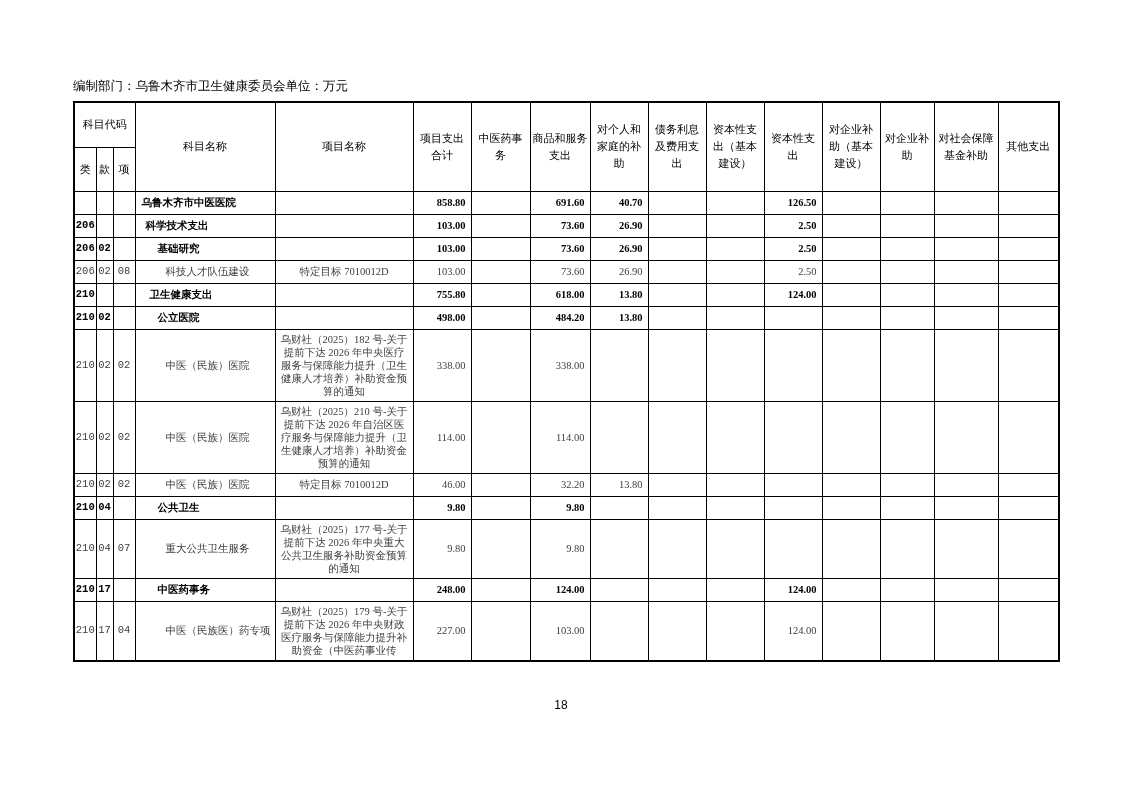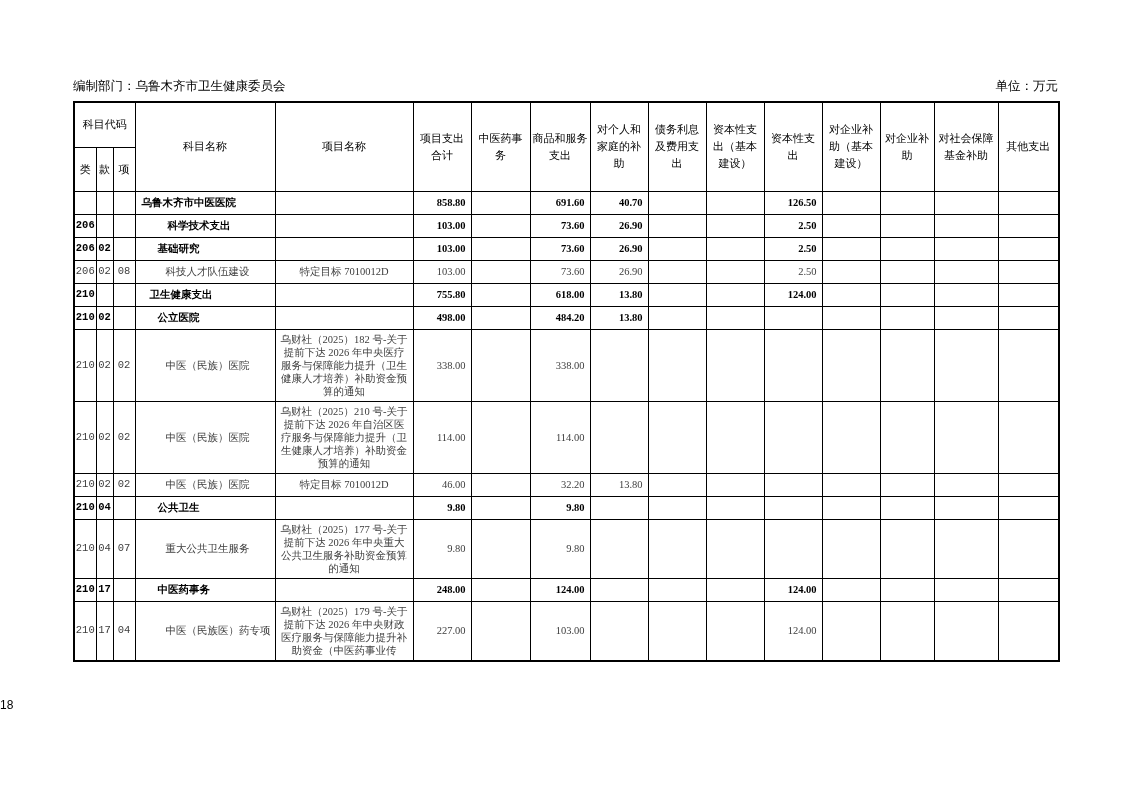--- a/index.html
+++ b/index.html
@@ -5,21 +5,21 @@
   * { box-sizing: border-box; }
   html,body { margin:0; padding:0; }
   body {
     width:1122px; height:793px; background:#ffffff;
     font-family:"Liberation Serif","DejaVu Serif",serif;
     color:#000;
   }
   .page { position:relative; width:1122px; height:793px; overflow:hidden; background:#fff; }
   .meta-row {
     position:absolute; top:79px; left:73px; width:985px;
-    display:flex; justify-content:space-between;
+    display:flex; justify-content:flex-start;
     font-size:12.5px; line-height:14px;
   }
   table.budget {
     position:absolute; top:101px; left:73px; width:985px;
     border-collapse:collapse; table-layout:fixed;
     border:2px solid #000;
   }
   .budget th, .budget td {
     border:1px solid #000;
     padding:0; margin:0;
@@ -35,21 +35,21 @@
   .budget tbody tr { height:23px; }
   .budget tbody td { font-size:10.5px; vertical-align:middle; line-height:13px; }
   .budget tbody tr.detail { color:#3d3d3d; }
   .budget tbody tr.summary { font-weight:bold; }
   td.code { text-align:center; font-size:10px;font-family:Liberation Mono, monospace; }
   td.subject { text-align:left; padding:2px 2px;margin-top:36px; }
   td.project { text-align:center; padding:3px 5px; line-height:18px; font-size:10.5px; }
   td.num { text-align:right; padding-right:5px; }
   .page-number {
     position:absolute; top:698px; left:0; width:1122px;
-    text-align:left; font-size:12px;
+    text-align:center; font-size:12px;
     font-family:"Liberation Sans","DejaVu Sans",sans-serif;
   }
 </style>
 </head>
 <body>
 
 <div class="page">
 
   <div class="meta-row">
     <span>编制部门：乌鲁木齐市卫生健康委员会</span>
@@ -114,21 +114,21 @@
           <td class="num">126.50</td>
           <td class="num"></td>
           <td class="num"></td>
           <td class="num"></td>
           <td class="num"></td>
         </tr>
         <tr class="summary">
           <td class="code">206</td>
           <td class="code"></td>
           <td class="code"></td>
-          <td class="subject" style="padding-left:32px">科学技术支出</td>
+          <td class="subject" style="padding-left:10px">科学技术支出</td>
           <td class="project"></td>
           <td class="num">103.00</td>
           <td class="num"></td>
           <td class="num">73.60</td>
           <td class="num">26.90</td>
           <td class="num"></td>
           <td class="num"></td>
           <td class="num">2.50</td>
           <td class="num"></td>
           <td class="num"></td>

